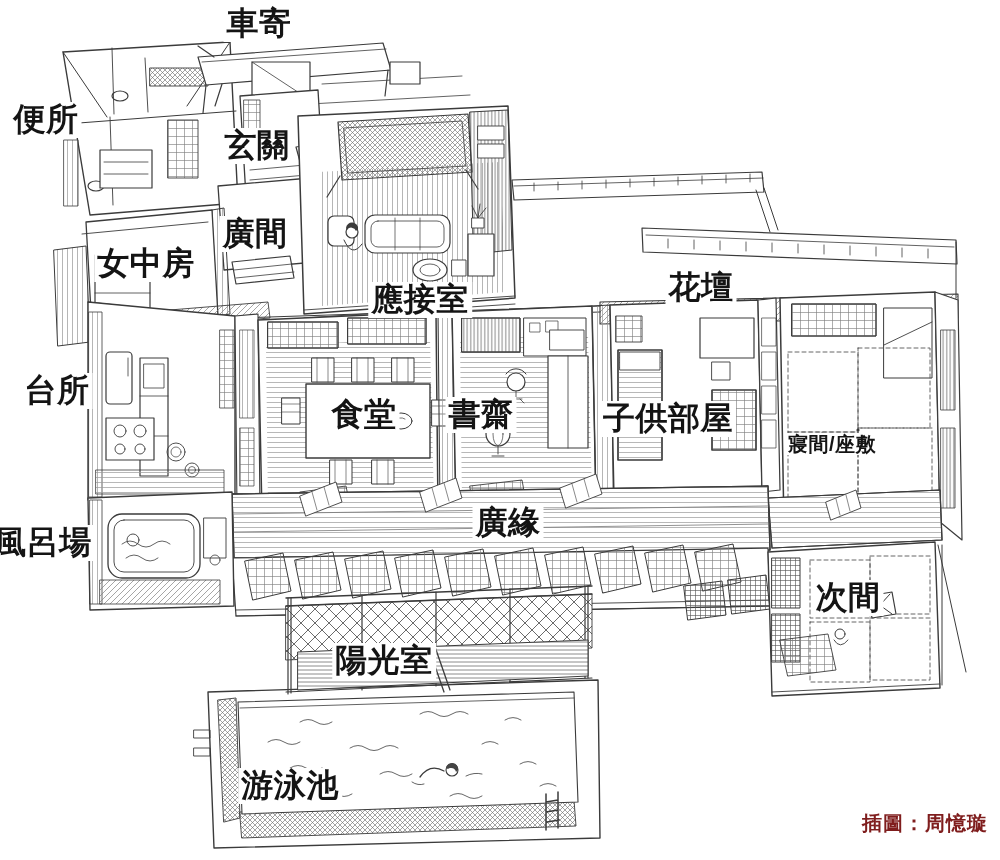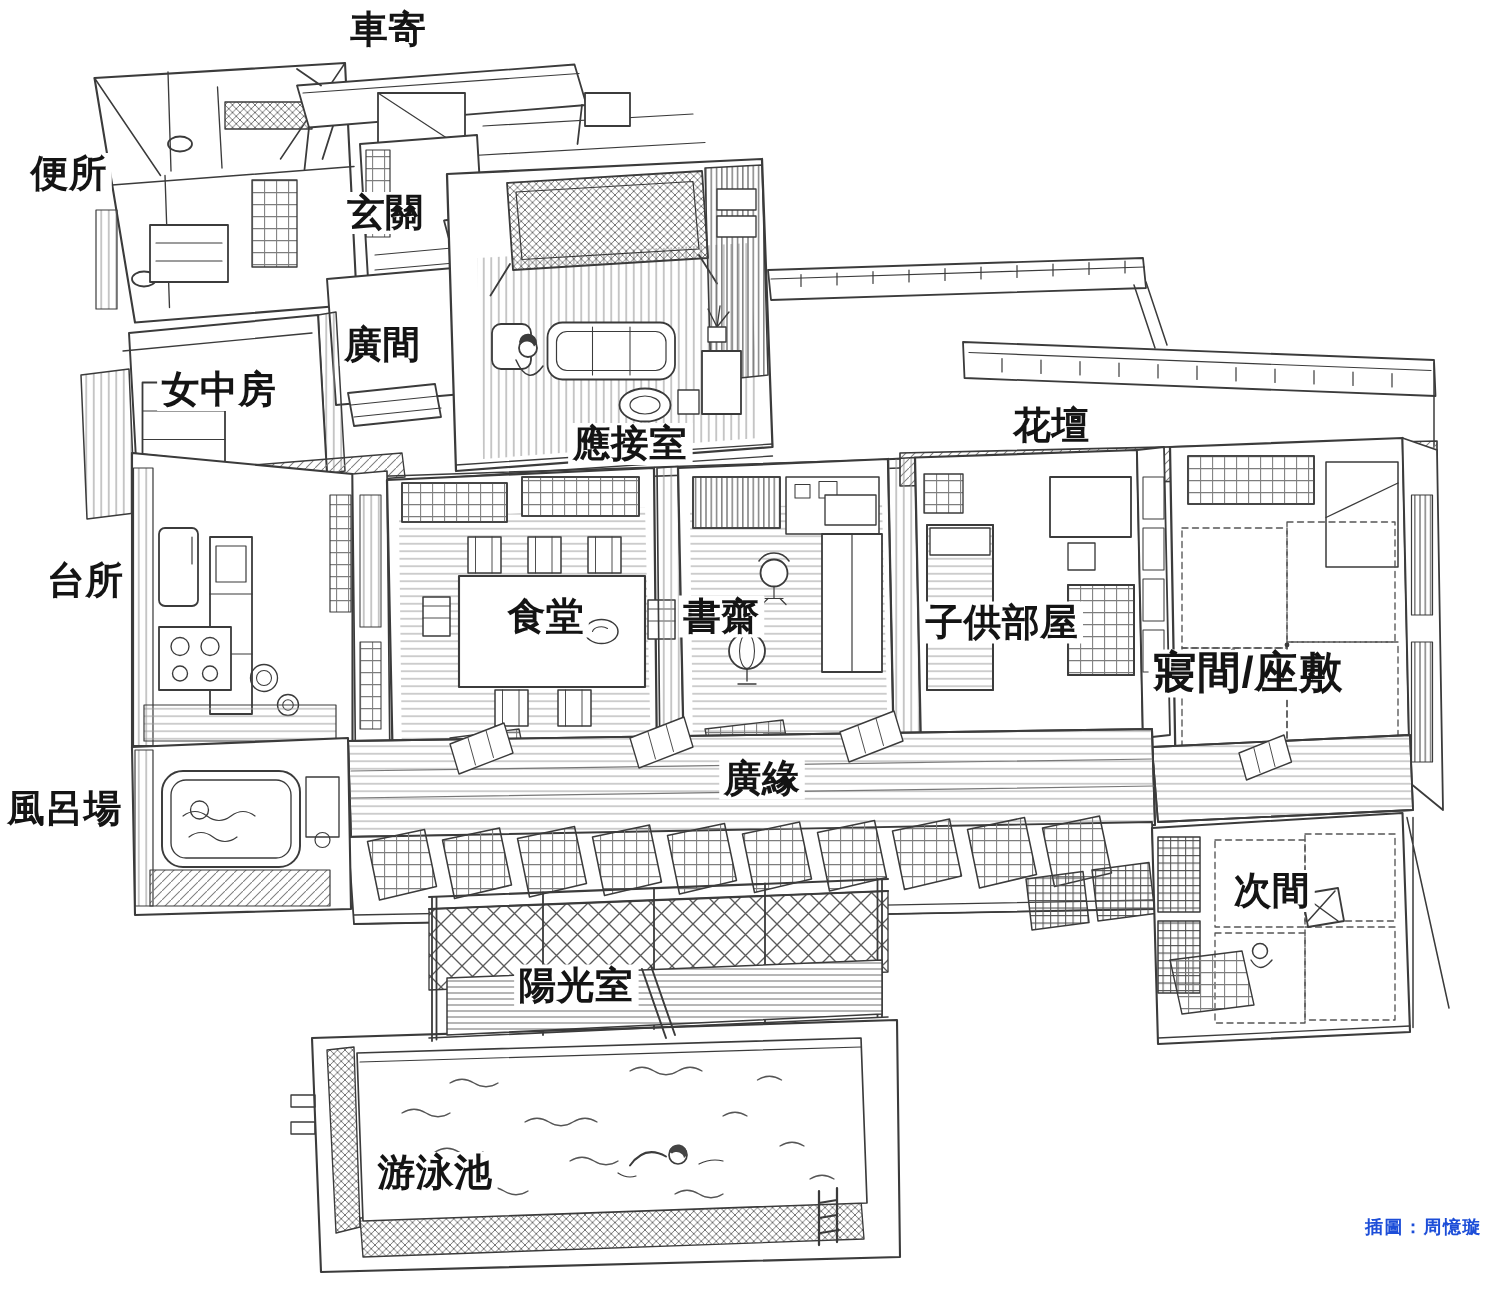--- a/index.html
+++ b/index.html
@@ -1,23 +1,23 @@
 <!DOCTYPE html>
 <html><head>
 <meta charset="utf-8">
 <style>
   html,body{margin:0;padding:0;background:#fff;}
   .canvas{position:relative;width:1000px;height:860px;background:#ffffff;overflow:hidden;
           font-family:"Liberation Sans", sans-serif;}
   .art{position:absolute;left:0;top:0;}
   .lbl{position:absolute;transform:translateX(-50%);background:#fff;padding:0 3px;
-       font-size:25px;font-weight:700;color:#141414;white-space:nowrap;line-height:1.12;
+       font-size:32px;font-weight:700;color:#141414;white-space:nowrap;line-height:1.12;
        letter-spacing:.5px;z-index:5;}
-  .lbl.sm{font-size:29px;}
-  .credit{position:absolute;right:10px;top:810px;font-size:12px;font-weight:700;color:#1d4ed8;
+  .lbl.sm{font-size:20px;}
+  .credit{position:absolute;right:10px;top:810px;font-size:20px;font-weight:700;color:#7f1d1d;
           background:#fff;padding:0 2px;z-index:5;letter-spacing:1px;margin-left:30px;}
 </style>
 </head>
 <body>
 
 <div class="canvas">
 
 <svg class="art" width="1000" height="860" viewBox="0 0 1000 860" fill="none" stroke="#3b3b3b" stroke-width="1.2" stroke-linecap="round" stroke-linejoin="round">
   <defs>
     <pattern id="fH5" width="6" height="5" patternUnits="userSpaceOnUse">

